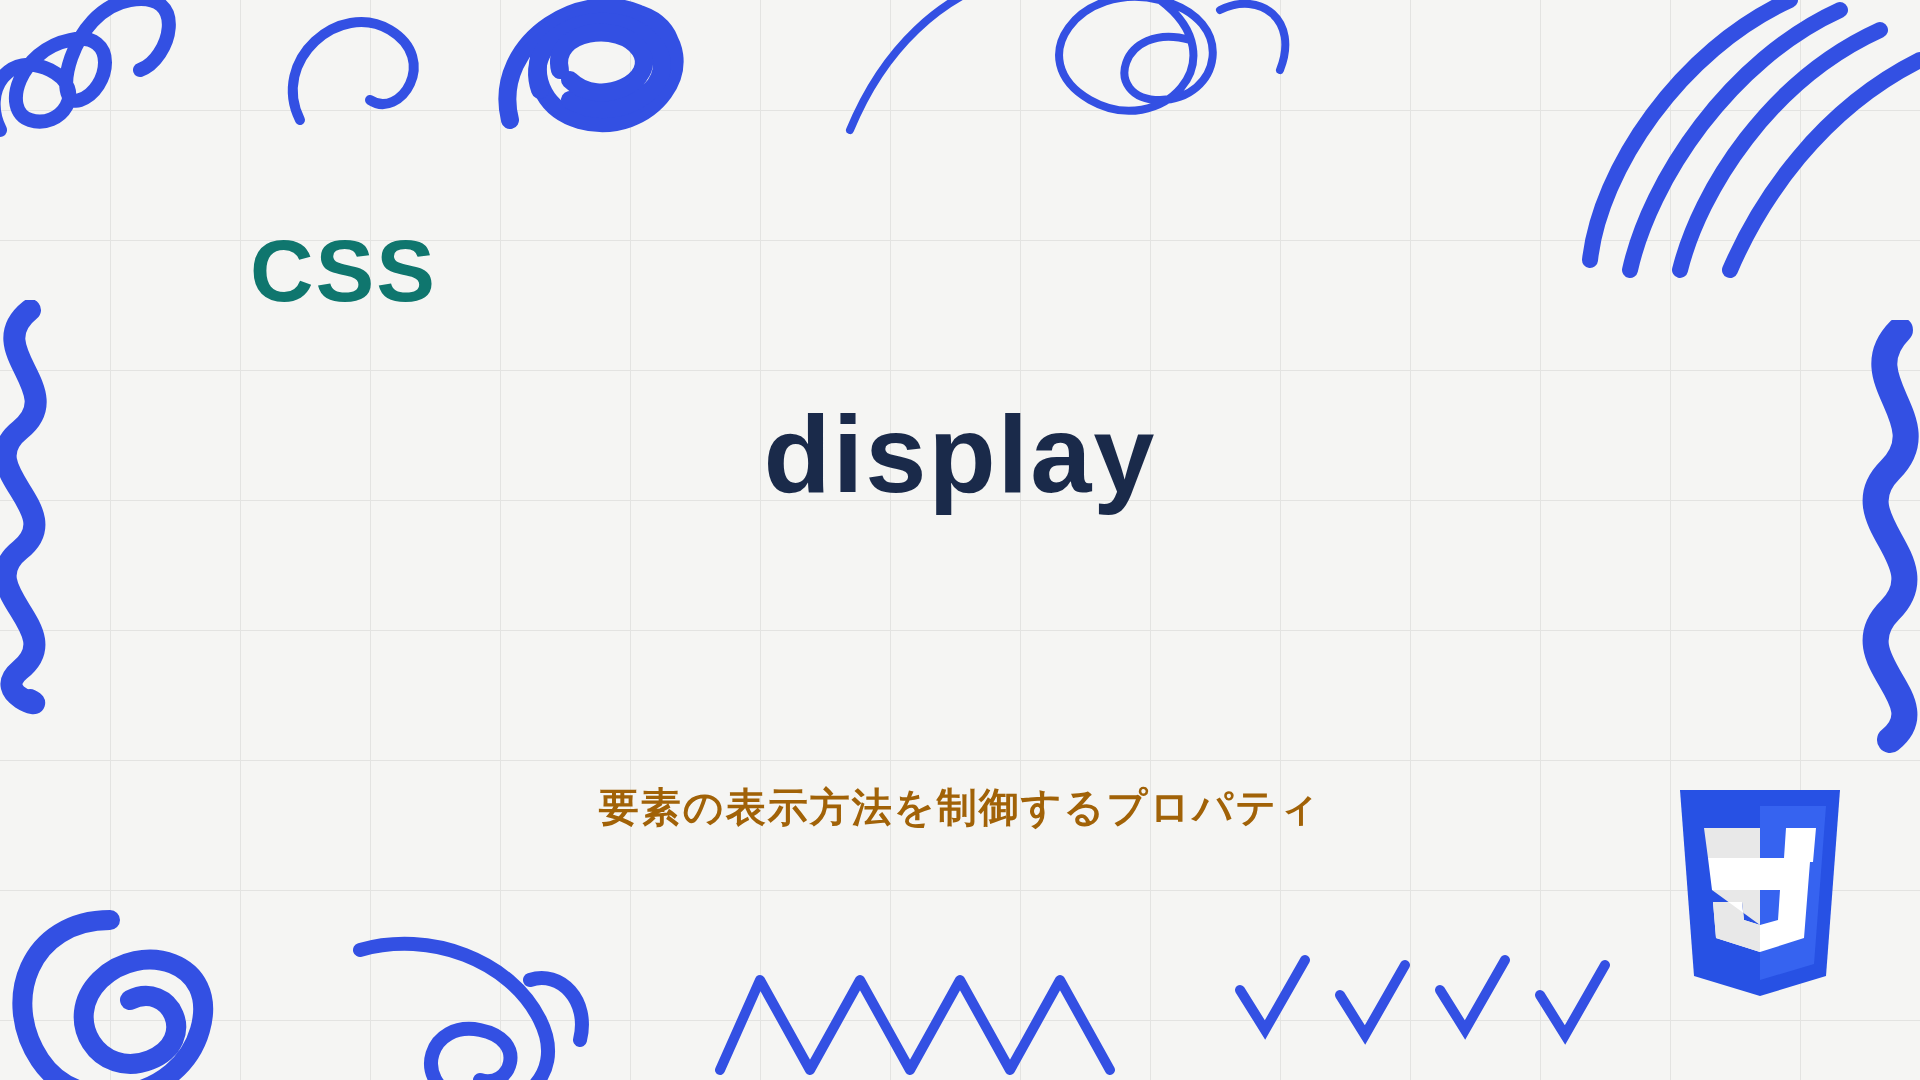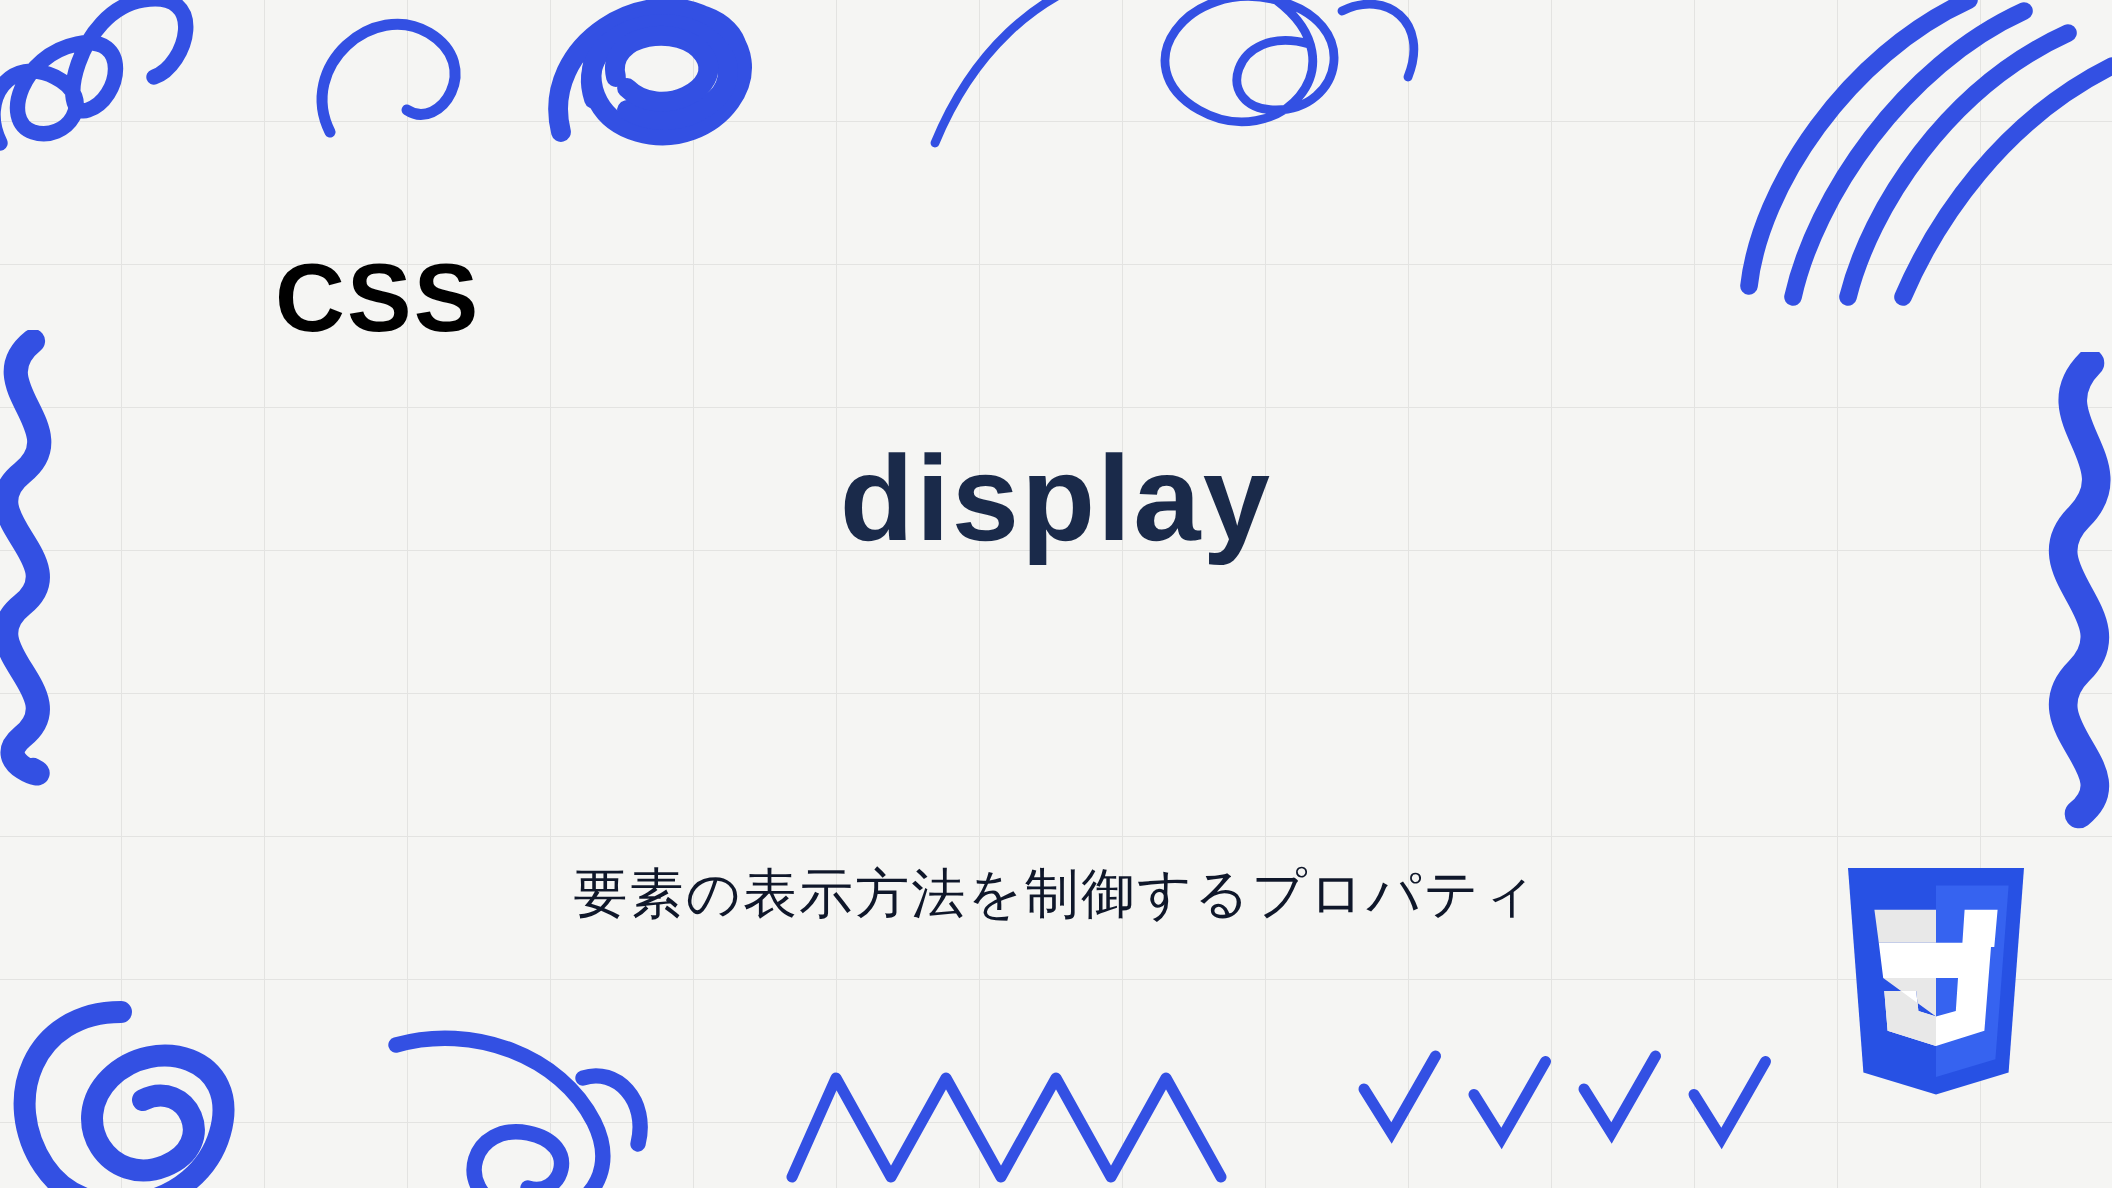--- a/index.html
+++ b/index.html
@@ -30,21 +30,21 @@
       z-index: 10;
       width: 100%;
       height: 100%;
     }
     .category-label {
       position: absolute;
       top: 220px;
       left: 250px;
       font-size: 88px;
       font-weight: 800;
-      color: #000000;
+      color: #0f766e;
       letter-spacing: 2px;
     }
     .title-block {
       position: absolute;
       top: 380px;
       left: 50%;
       transform: translateX(-50%);
       text-align: center;
       width: 100%;
     }
@@ -53,23 +53,23 @@
       font-weight: 700;
       color: #1a2a4a;
       line-height: 1.35;
       letter-spacing: 2px;
     }
     .subtitle {
       position: absolute;
       top: 780px;
       left: 50%;
       transform: translateX(-50%);
-      font-size: 49px;
-      font-weight: 400;
-      color: #0f172a;
+      font-size: 40px;
+      font-weight: 700;
+      color: #a16207;
       letter-spacing: 2px;
     }
     .css3-badge {
       position: absolute;
       bottom: 60px;
       right: 60px;
       z-index: 20;
     }
     .scribble {
       position: absolute;

